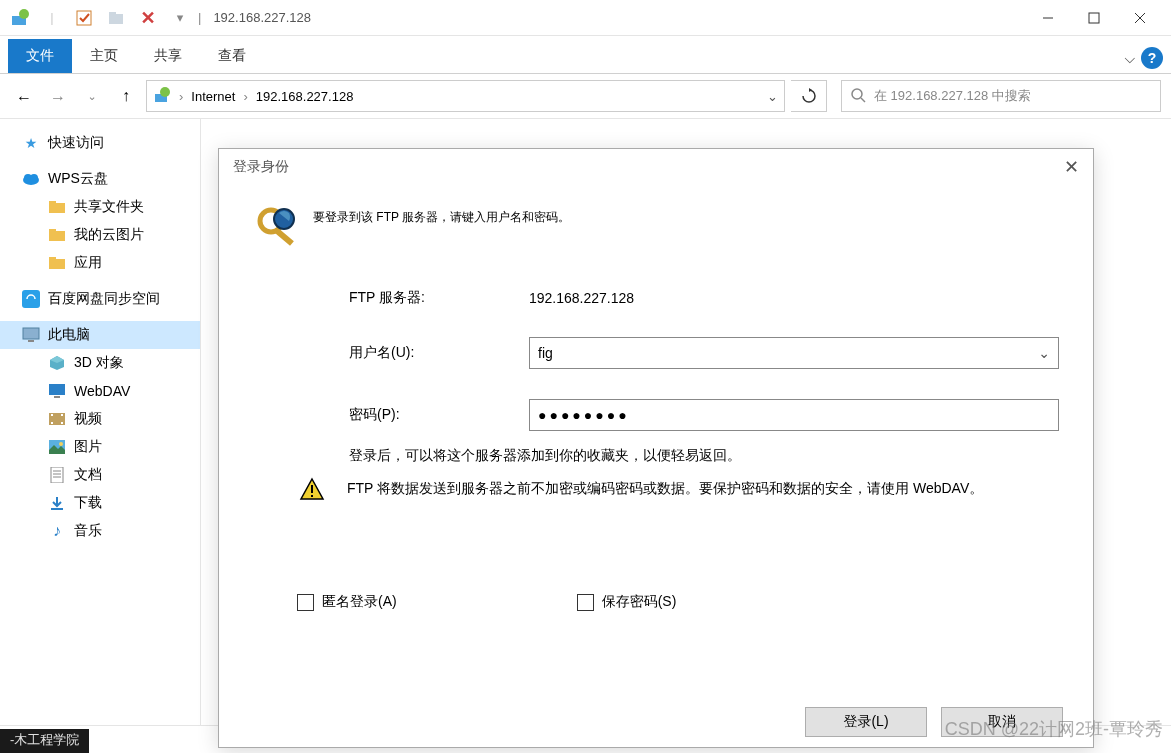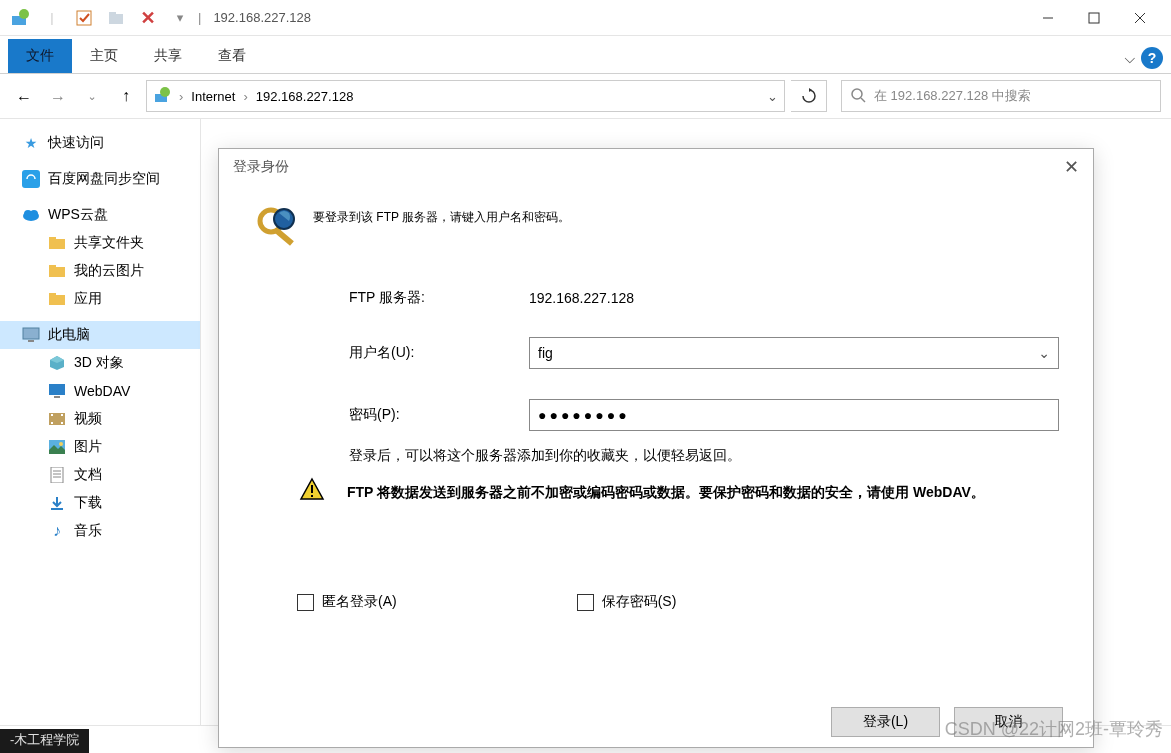--- a/index.html
+++ b/index.html
@@ -9,21 +9,21 @@
 .titlebar { height: 36px; display: flex; align-items: center; padding: 0 8px; border-bottom: 1px solid #e5e5e5; }
 .titlebar .qat { display: flex; gap: 8px; align-items: center; }
 .titlebar .qat-icon { width: 24px; height: 24px; display: flex; align-items: center; justify-content: center; }
 .titlebar .title-text { margin-left: 12px; color: #555; font-size: 13px; }
 .titlebar .win-controls { margin-left: auto; display: flex; gap: 0; }
 .titlebar .win-btn { width: 46px; height: 32px; display: flex; align-items: center; justify-content: center; color: #333; }
 
 
 .ribbon { height: 38px; display: flex; align-items: flex-end; border-bottom: 1px solid #d0d0d0; padding: 0 8px; }
 .ribbon .tab { padding: 8px 18px; font-size: 14px; color: #333; }
-.ribbon .tab.file { background: #1979ca; color: #0f172a; }
+.ribbon .tab.file { background: #1979ca; color: #ffffff; }
 .ribbon .right { margin-left: auto; display: flex; align-items: center; gap: 6px; padding-bottom: 4px; }
 .help-circle { width: 22px; height: 22px; border-radius: 50%; background: #1979ca; color: #fff; display: flex; align-items: center; justify-content: center; font-weight: bold; font-size: 14px; }
 
 
 .navbar { height: 44px; display: flex; align-items: center; padding: 6px 10px; gap: 6px; }
 .nav-btn { width: 28px; height: 28px; display: flex; align-items: center; justify-content: center; color: #888; font-size: 16px; }
 .nav-btn.active { color: #000; }
 .addressbar { flex: 1; height: 32px; border: 1px solid #ccc; display: flex; align-items: center; padding: 0 6px; gap: 8px; }
 .addressbar .crumb { color: #000; }
 .addressbar .sep { color: #888; }
@@ -52,28 +52,28 @@
 .dlg-row { display: flex; align-items: flex-start; margin-bottom: 18px; }
 .key-icon { width: 60px; height: 60px; }
 .intro-text { margin-left: 4px; padding-top: 10px; font-size: 12px; }
 .form-row { display: flex; align-items: center; margin: 30px 0 14px 100px; }
 .form-label { width: 180px; font-size: 14px; }
 .form-value { font-size: 14px; }
 .combo { width: 530px; height: 32px; border: 1px solid #888; display: flex; align-items: center; padding: 9px 8px; font-size: 14px; position: relative; }
 .combo .chev { margin-left: auto; color: #555; }
 .pwd-input { width: 530px; height: 32px; border: 1px solid #888; padding: 0 8px; font-size: 14px; letter-spacing: 3px; }
 .info-text { margin: 16px 0 12px 100px; font-size: 14px; }
-.warn-row { display: flex; align-items: flex-end; margin: 10px 0 10px 50px; gap: 22px; font-weight: bold; }
+.warn-row { display: flex; align-items: flex-start; margin: 10px 0 10px 50px; gap: 22px; }
 .warn-icon { width: 26px; height: 26px; }
 .warn-text { font-size: 14px; line-height: 1.6; flex: 1; }
 .check-row { display: flex; gap: 180px; margin: 90px 0 16px 48px; font-size: 14px; }
 .checkbox { display: flex; align-items: center; gap: 8px; }
 .checkbox .box { width: 17px; height: 17px; border: 1px solid #333; }
 .dlg-buttons { display: flex; gap: 14px; position: absolute; right: 30px; bottom: 10px; }
-.dlg-btn { width: 109px; height: 30px; border: 1px solid #adadad; background: #e1e1e1; display: flex; align-items: center; justify-content: center; font-size: 14px; }
+.dlg-btn { width: 122px; height: 30px; border: 1px solid #adadad; background: #e1e1e1; display: flex; align-items: center; justify-content: center; font-size: 14px; }
 
 .watermark { position: absolute; right: 8px; bottom: 12px; color: rgba(120,120,120,0.6); font-size: 18px; pointer-events: none; }
 .taskbar-fragment { position: absolute; left: 0; bottom: 0; height: 24px; background: #1a1a1a; color: #e0e0e0; padding: 2px 10px; font-size: 13px; }
 </style>
 </head>
 <body>
 
 <div class="titlebar">
   <div class="qat">
     <span class="qat-icon">
@@ -170,31 +170,20 @@
   <div class="sidebar">
     <div class="tree-group">
       <div class="tree-item">
         <span class="ico" style="color:#3a9be0">★</span>
         <span>快速访问</span>
       </div>
     </div>
     <div class="tree-group">
       <div class="tree-item">
         <span class="ico">
-            <svg width="18" height="18">
-              <rect width="18" height="18" rx="3" fill="#2aa0e8"></rect>
-              <path d="M5 9 A4 4 0 1 1 13 9" fill="none" stroke="#fff" stroke-width="1.5"></path>
-            </svg>
-          </span>
-        <span>百度网盘同步空间</span>
-      </div>
-    </div>
-    <div class="tree-group">
-      <div class="tree-item">
-        <span class="ico">
             <svg width="18" height="14">
               <ellipse cx="9" cy="8" rx="8" ry="5" fill="#1f8fe0"></ellipse>
               <circle cx="6" cy="6" r="4" fill="#1f8fe0"></circle>
               <circle cx="12" cy="6" r="4" fill="#1f8fe0"></circle>
             </svg>
           </span>
         <span>WPS云盘</span>
       </div>
       <div class="tree-item child">
         <span class="ico">
@@ -215,20 +204,31 @@
         <span>我的云图片</span>
       </div>
       <div class="tree-item child">
         <span class="ico">
             <svg width="16" height="14">
               <rect x="0" y="3" width="16" height="10" fill="#f0c050"></rect>
               <rect x="0" y="1" width="7" height="4" fill="#f0c050"></rect>
             </svg>
           </span>
         <span>应用</span>
+      </div>
+    </div>
+    <div class="tree-group">
+      <div class="tree-item">
+        <span class="ico">
+            <svg width="18" height="18">
+              <rect width="18" height="18" rx="3" fill="#2aa0e8"></rect>
+              <path d="M5 9 A4 4 0 1 1 13 9" fill="none" stroke="#fff" stroke-width="1.5"></path>
+            </svg>
+          </span>
+        <span>百度网盘同步空间</span>
       </div>
     </div>
     <div class="tree-group">
       <div class="tree-item selected">
         <span class="ico">
             <svg width="18" height="16">
               <rect x="1" y="1" width="16" height="11" fill="#8ab0d0" stroke="#5080a0"></rect>
               <rect x="6" y="13" width="6" height="2" fill="#888"></rect>
             </svg>
           </span>

